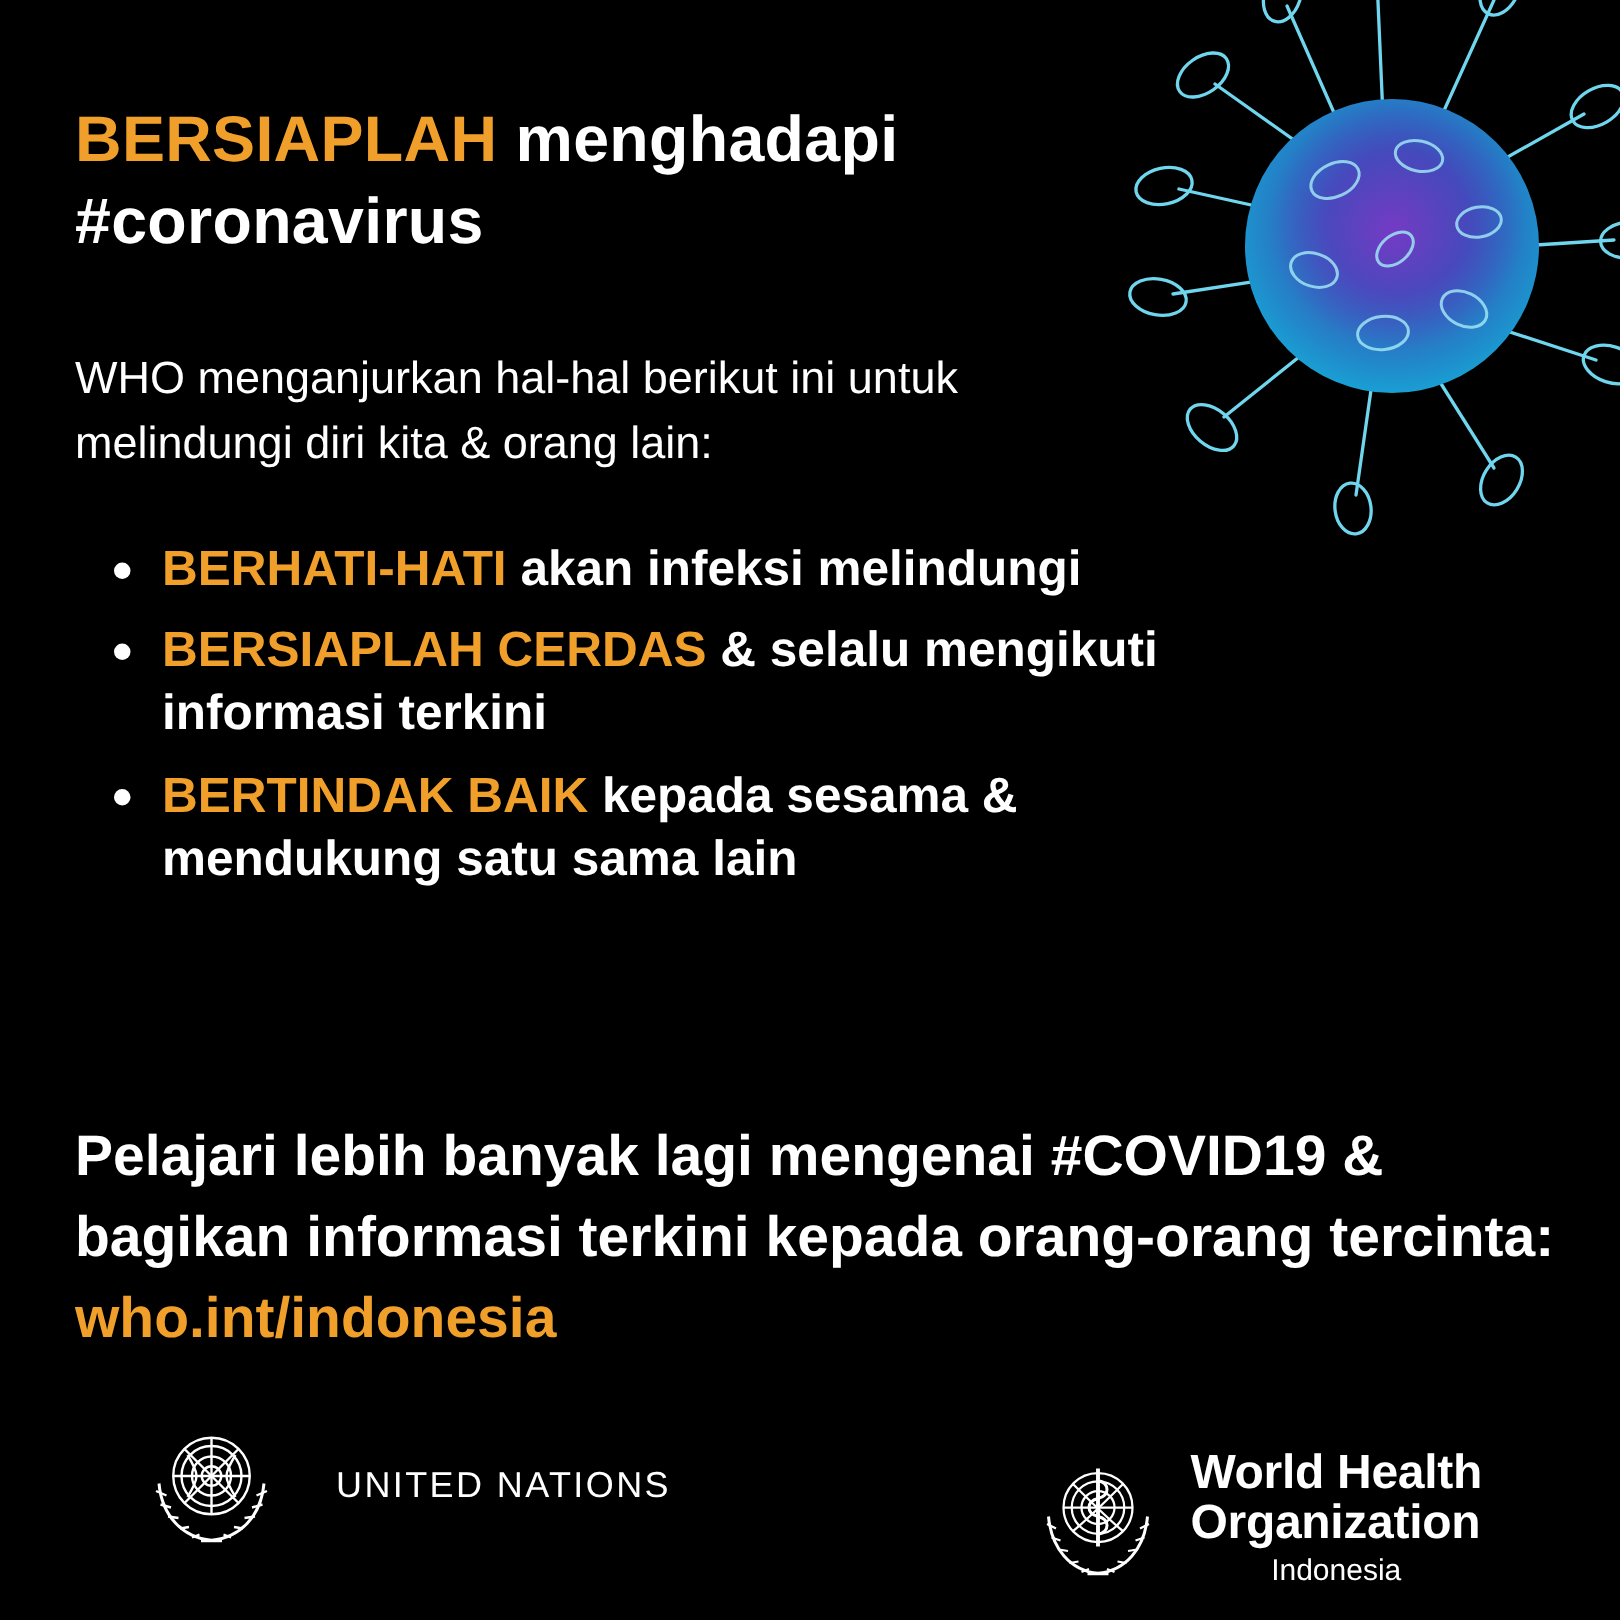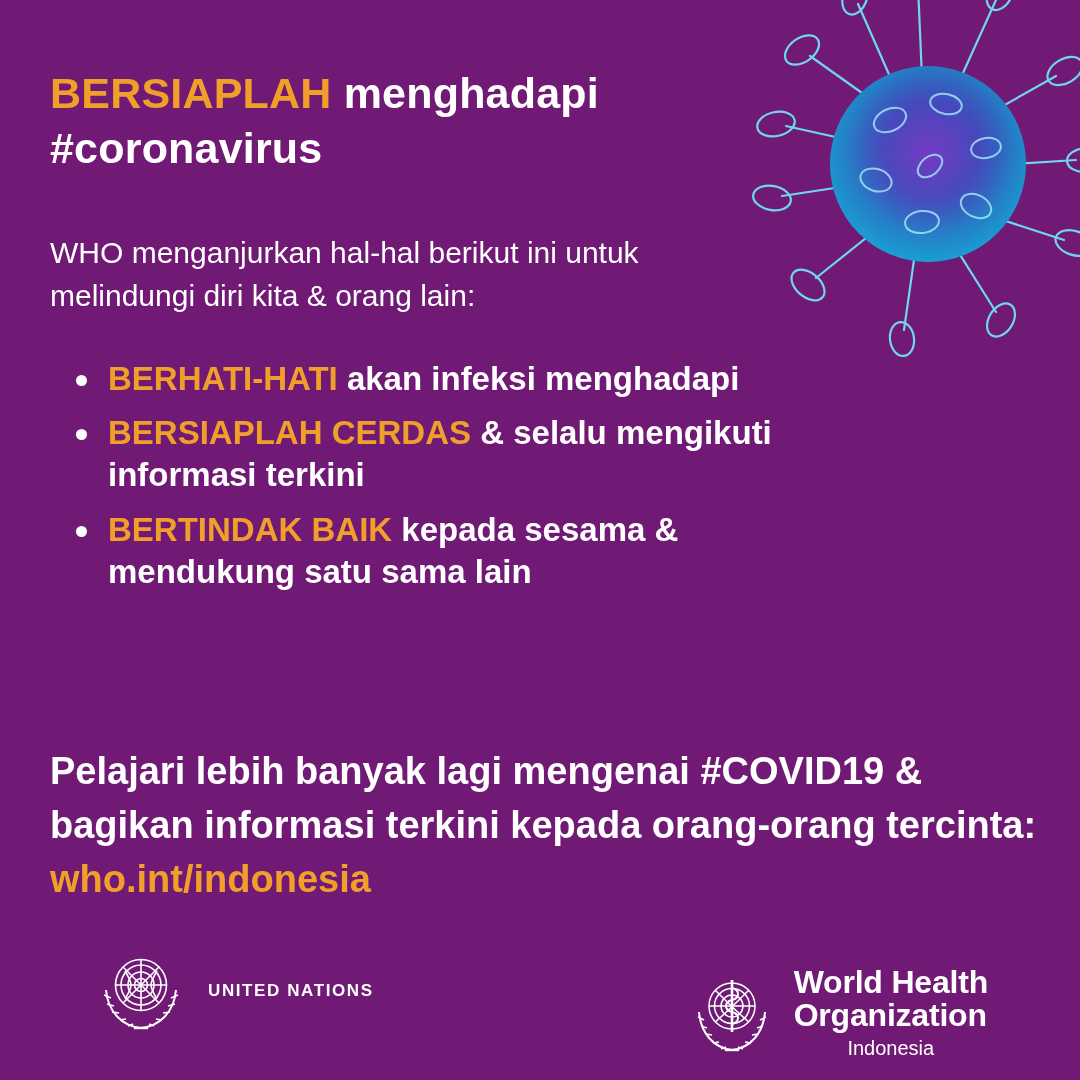--- a/index.html
+++ b/index.html
@@ -12,21 +12,21 @@
     background: #0b9dd0;
     font-family: "Liberation Sans", sans-serif;
     overflow: hidden;
     position: relative;
     color: #ffffff;
   }
   .poster {
     position: relative;
     width: 1080px;
     height: 1080px;
-    background: #701a75;
+    background: #000000;
     overflow: hidden;
   }
 
   
   .virus-art {
     position: absolute;
     top: -40px;
     right: -30px;
     width: 420px;
     height: 430px;
@@ -109,23 +109,23 @@
     height: 160px;
   }
   .un-logo-group {
     position: absolute;
     left: 92px;
     bottom: 38px;
     display: flex;
     align-items: center;
   }
   .un-logo-group .label {
-    margin-left: 18px;
-    font-size: 17px;
-    font-weight: bold;
+    margin-left: 34px;
+    font-size: 24px;
+    font-weight: normal;
     letter-spacing: 1.6px;
   }
   .who-logo-group {
     position: absolute;
     right: 92px;
     bottom: 18px;
     display: flex;
     align-items: flex-start;
   }
   .who-text {
@@ -212,21 +212,21 @@
   </div>
 
   <div class="headline">
     <span class="accent">BERSIAPLAH</span><span> menghadapi #coronavirus</span>
   </div>
 
   <div class="subhead">WHO menganjurkan hal-hal berikut ini untuk melindungi diri kita &amp; orang lain:</div>
 
   <ul class="bullets">
     <li>
-      <span class="accent">BERHATI-HATI</span><span> akan infeksi menghadapi</span>
+      <span class="accent">BERHATI-HATI</span><span> akan infeksi melindungi</span>
     </li>
     <li>
       <span class="accent">BERSIAPLAH CERDAS</span><span> &amp; selalu mengikuti informasi terkini</span>
     </li>
     <li>
       <span class="accent">BERTINDAK BAIK</span><span> kepada sesama &amp; mendukung satu sama lain</span>
     </li>
   </ul>
 
   <div class="closing">

